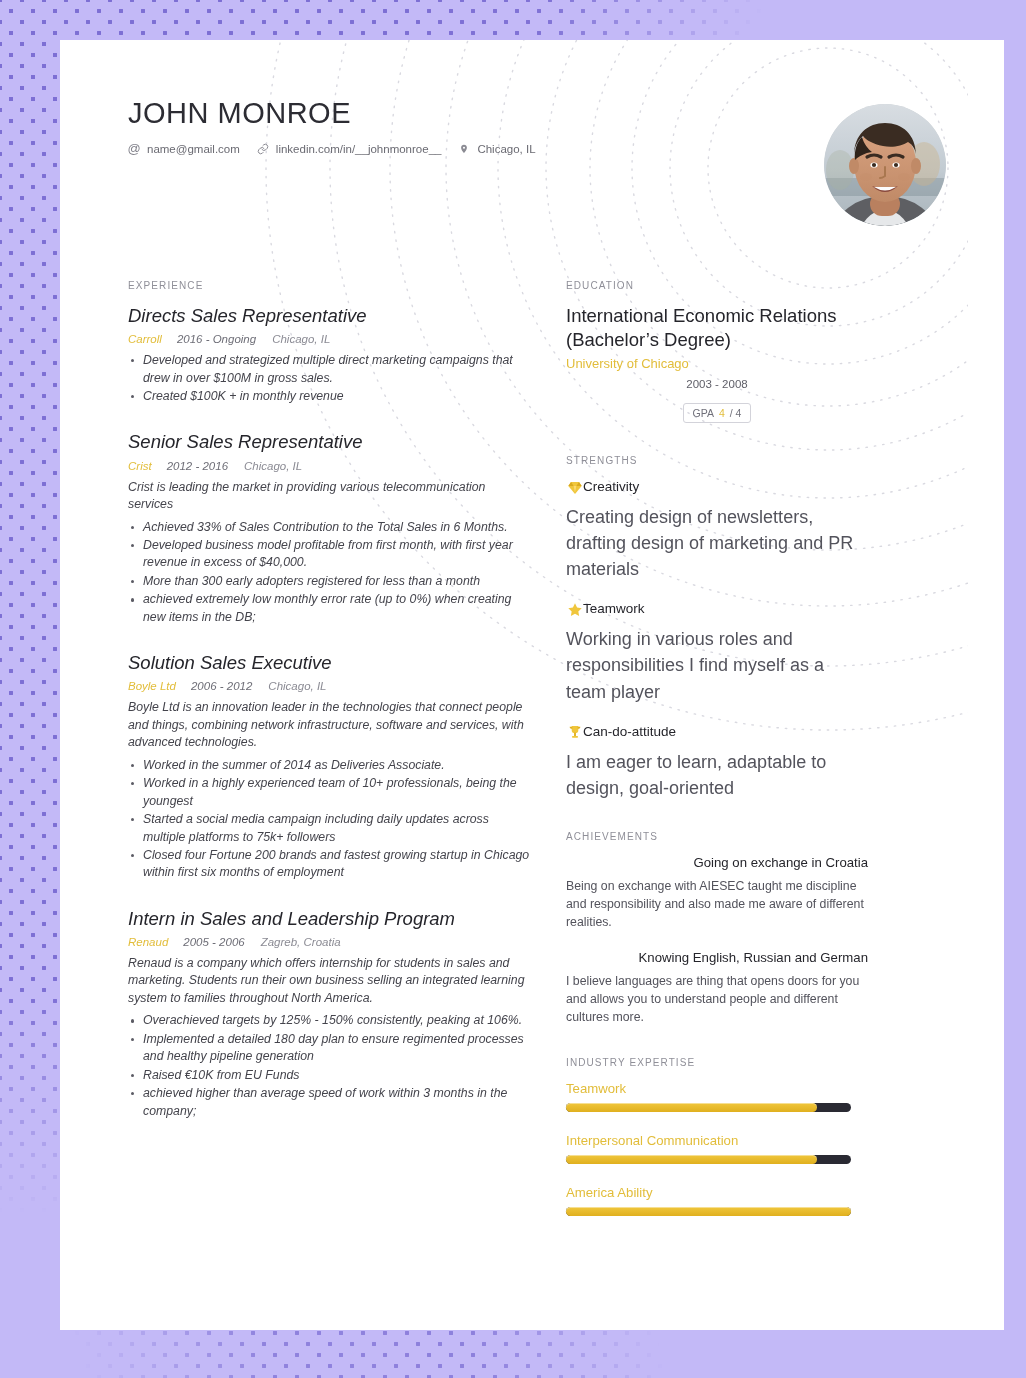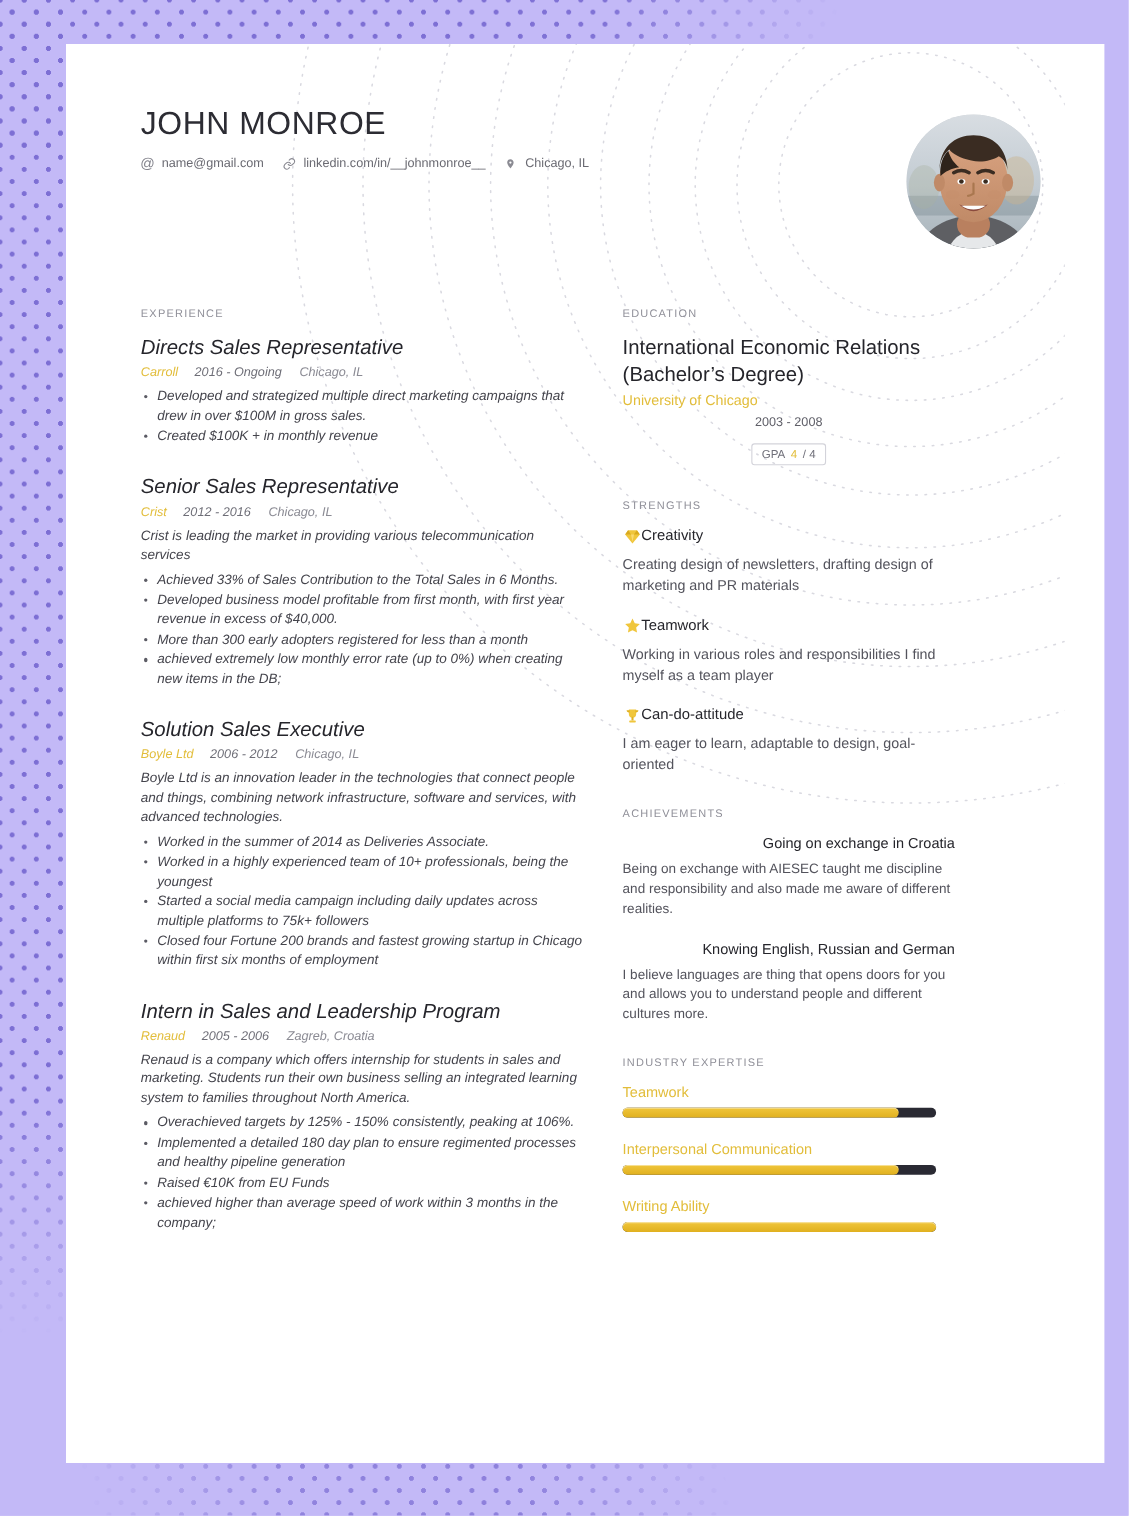--- a/index.html
+++ b/index.html
@@ -160,21 +160,21 @@
   }
   .gpa-value { color: #e2bd3a; }
 
   
   #strengths-block { margin-bottom: 30px; }
   .strength { margin-bottom: 19px; }
   .strength-head { display: flex; align-items: flex-start; margin-bottom: 8px; }
   .strength-ico { width: 17px; height: 17px; display: flex; align-items: center; justify-content: center; }
   .strength-ico svg { display: block; }
   .strength-name { font-size: 13.5px; color: #25252b; }
-  .strength-desc { font-size: 13px; line-height: 1.45; color: #53535c; }
+  .strength-desc { font-size: 18px; line-height: 1.45; color: #53535c; }
 
   
   #achievements-block { margin-bottom: 30px; }
   .ach { margin-bottom: 19px; }
   .ach-title { font-size: 13.2px; color: #25252b; margin-bottom: 8px; text-align: right; }
   .ach-desc { font-size: 12.3px; line-height: 1.45; color: #53535c; }
 
   
   .expertise-item { margin-bottom: 21px; }
   .expertise-name { font-size: 13.2px; color: #e2bd3a; margin-bottom: 7px; }
@@ -466,21 +466,21 @@
           </div>
 
           <div class="expertise-item">
             <div class="expertise-name">Interpersonal Communication</div>
             <div class="bar-track">
               <div class="bar-fill" style="width: 88%;"></div>
             </div>
           </div>
 
           <div class="expertise-item">
-            <div class="expertise-name">Writing Ability</div>
+            <div class="expertise-name">America Ability</div>
             <div class="bar-track">
               <div class="bar-fill" style="width: 100%;"></div>
             </div>
           </div>
         </div>
 
       </div>
     </div>
   </div>
 </div>

